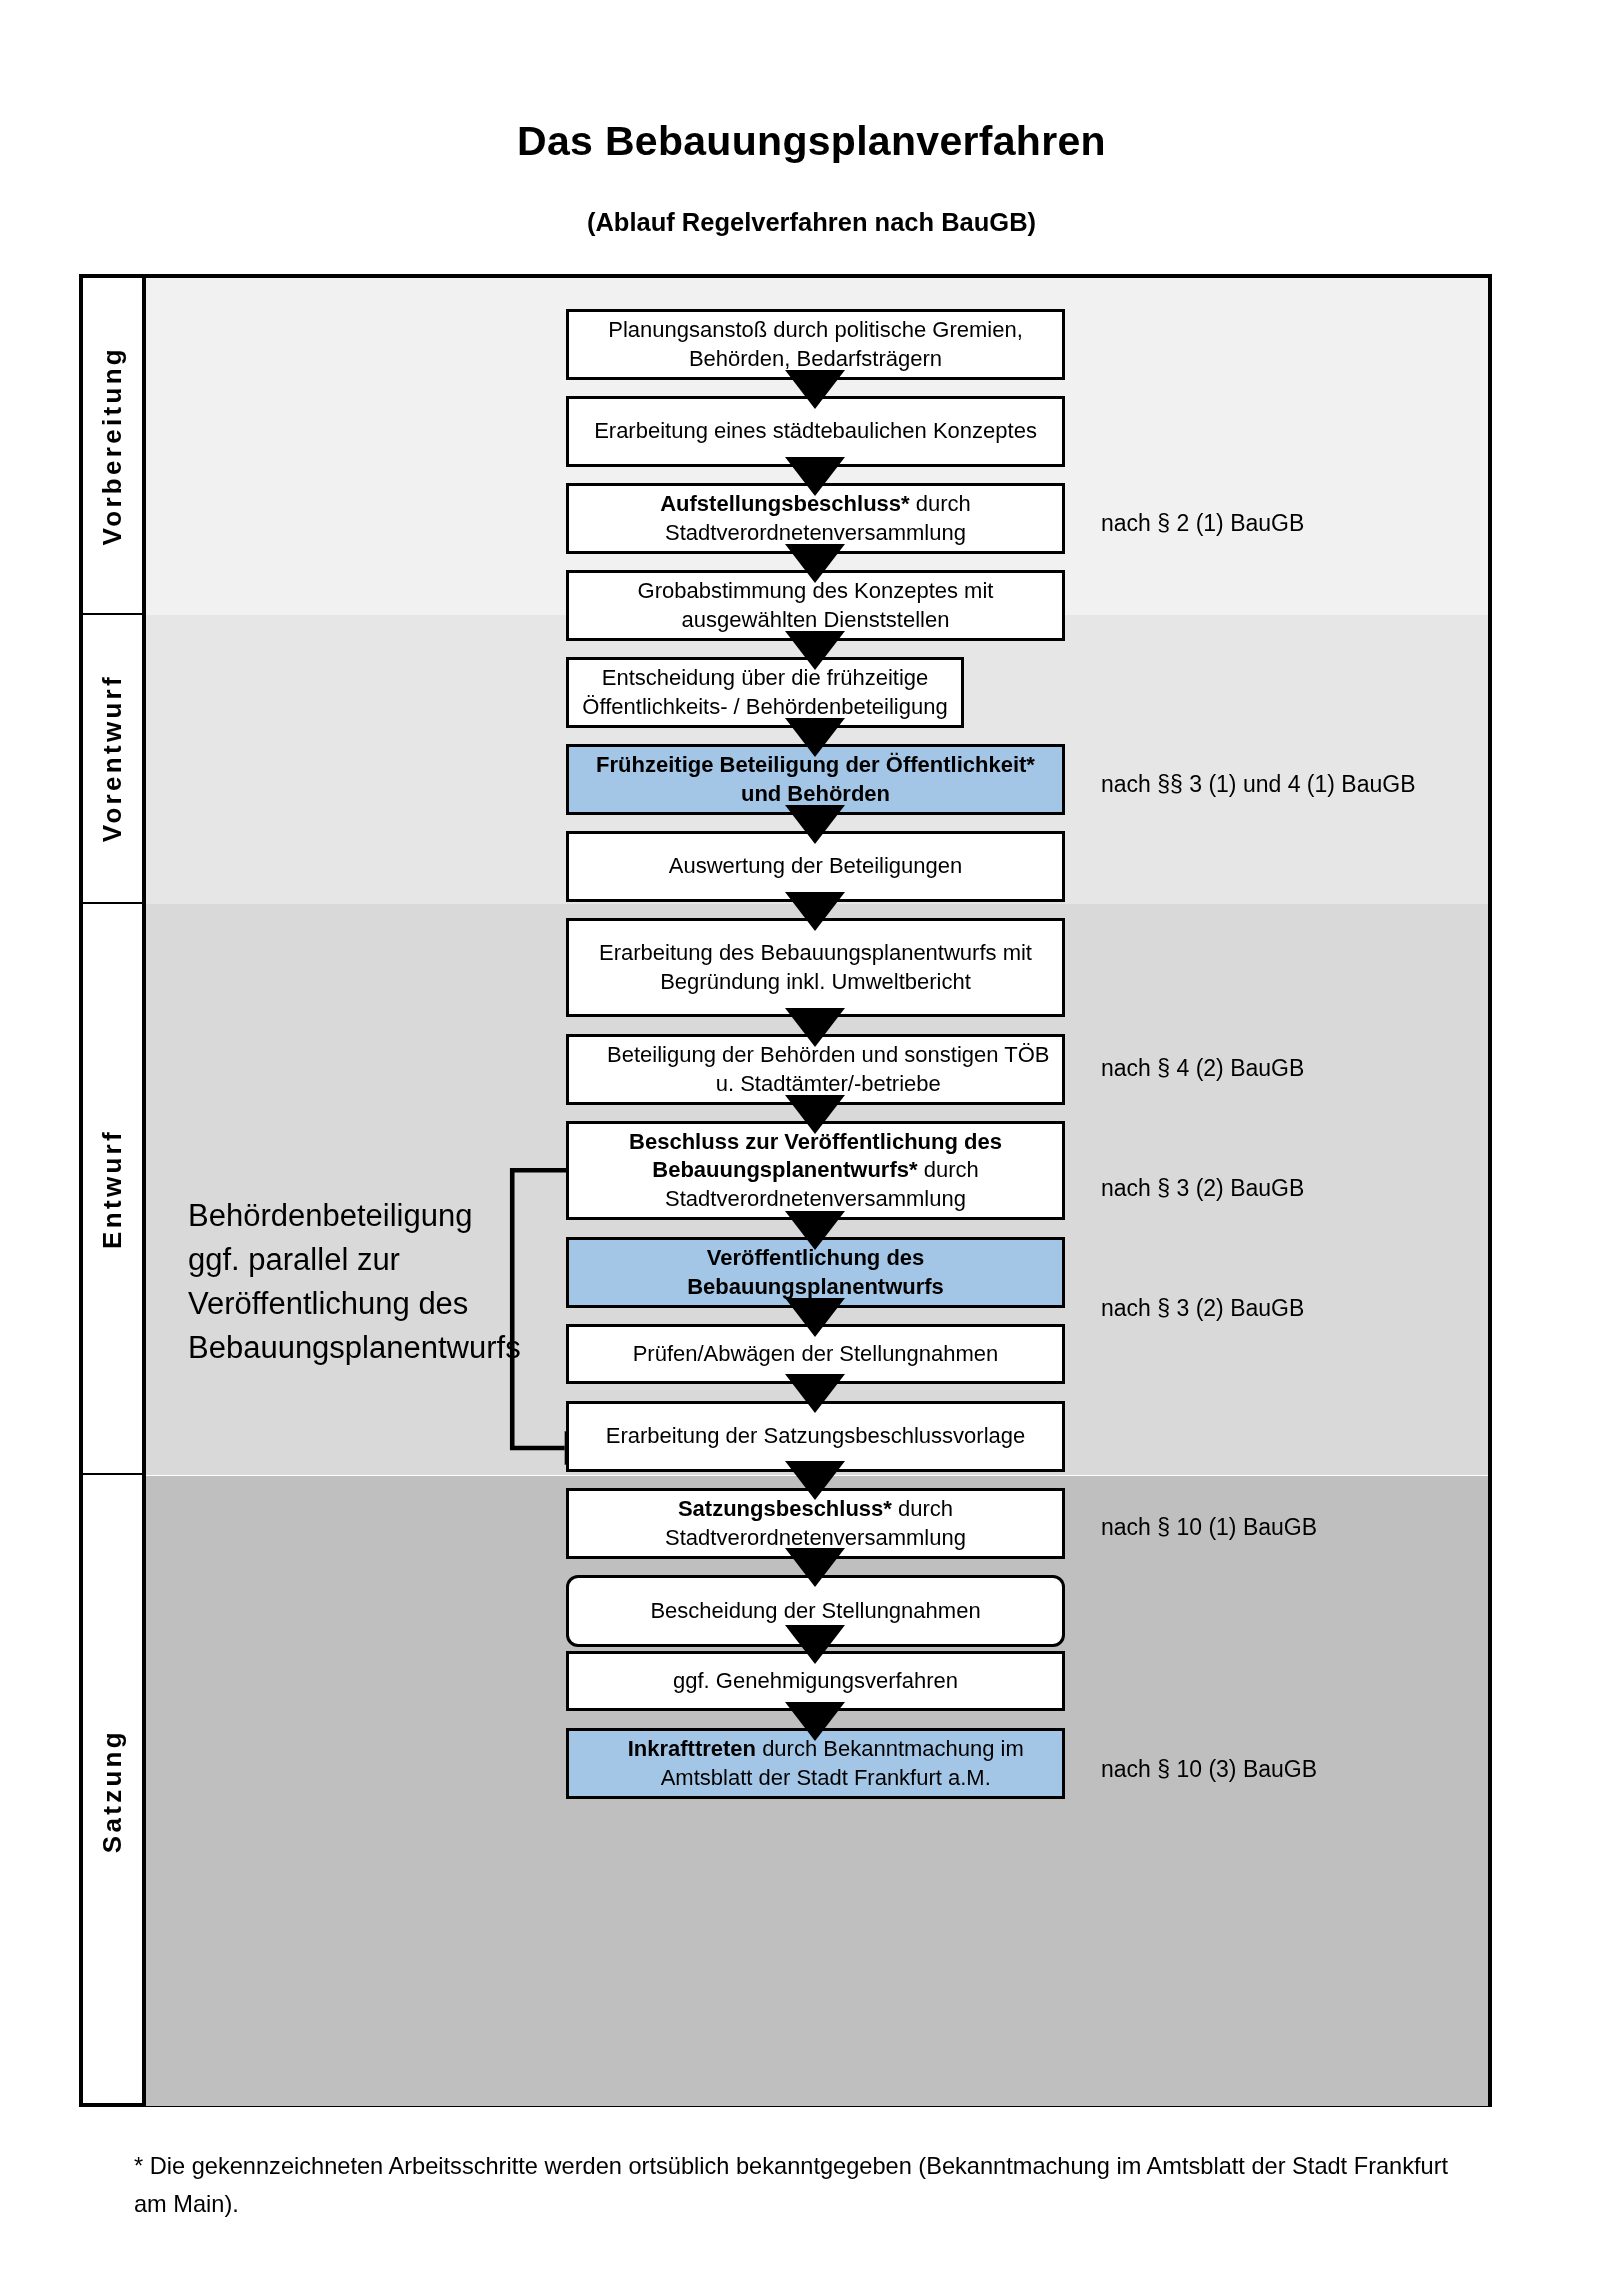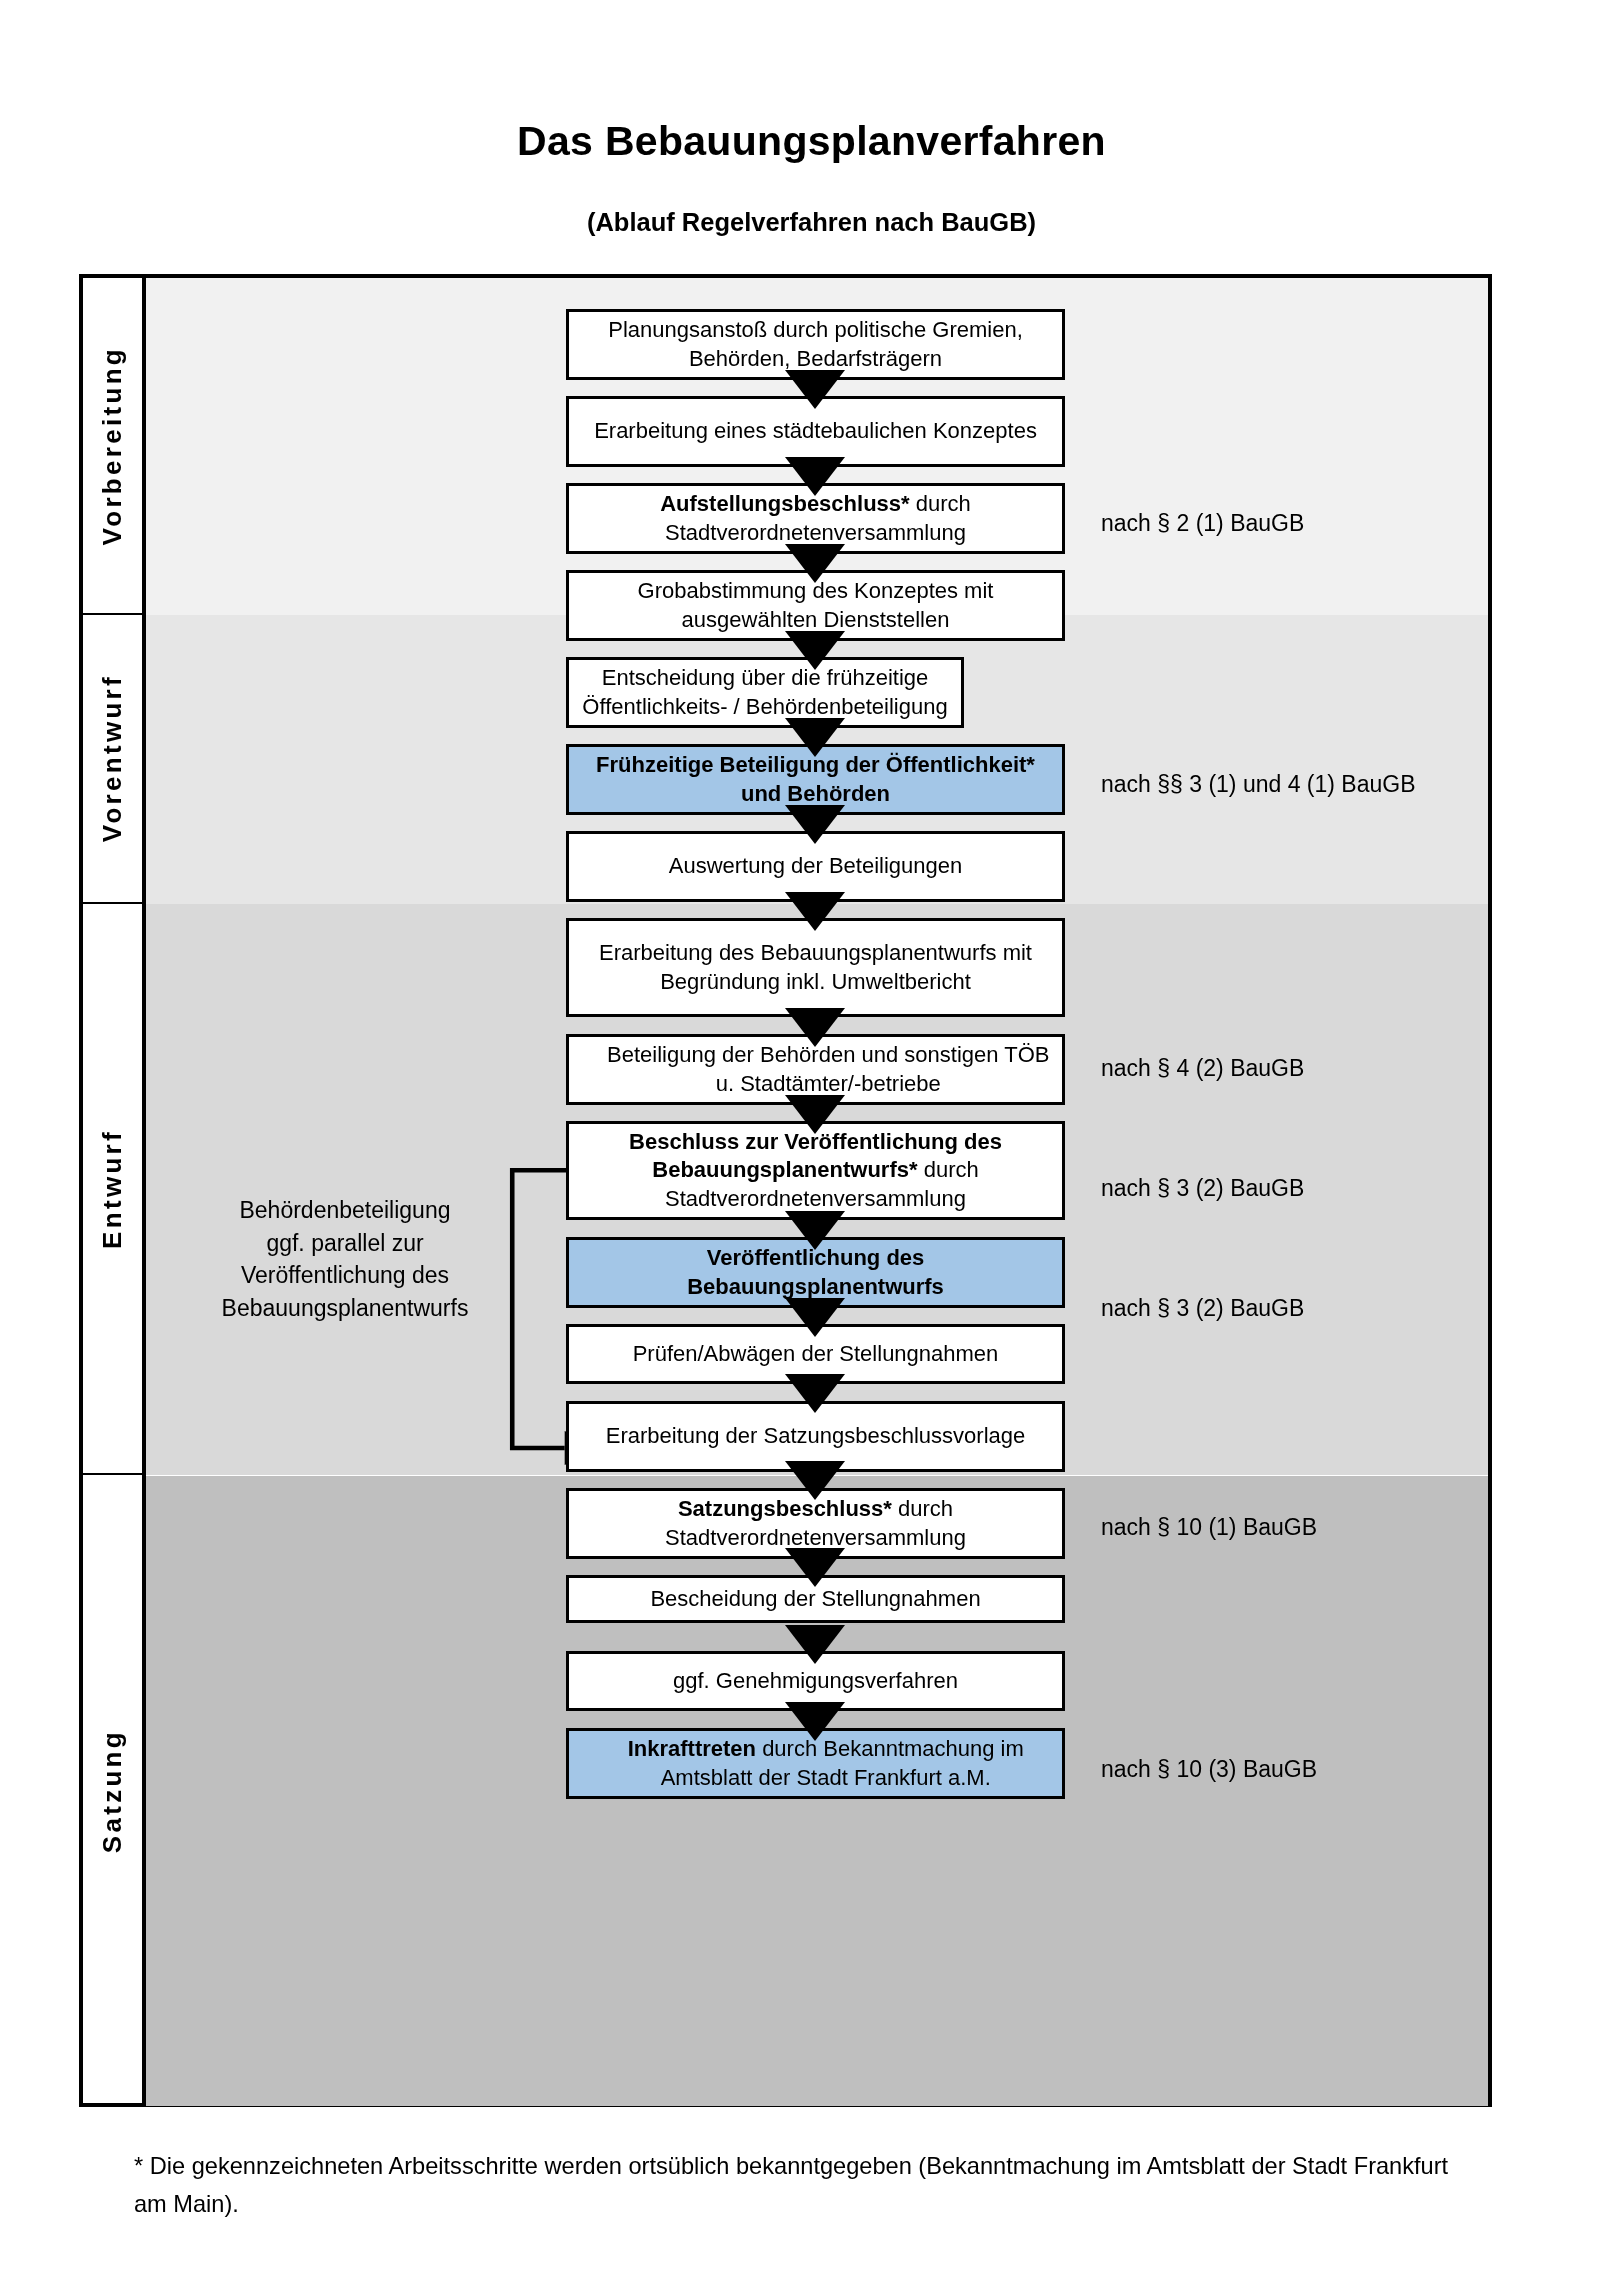--- a/index.html
+++ b/index.html
@@ -89,23 +89,22 @@
 
   .ann{
     position:absolute;
     font-size:23px;
     white-space:nowrap;
     z-index:3;
   }
 
   .sidenote{
     position:absolute;
-    font-size:23px;
+    font-size:31px;
     line-height:1.42;
-    text-align:center;
     z-index:3;
   }
 
   .loop{position:absolute;left:0;top:0;width:100%;height:100%;z-index:3;pointer-events:none;}
 
   .footnote{
     position:absolute;
     left:134px;top:2148px;width:1348px;
     font-size:23.6px;line-height:1.60;
   }
@@ -212,21 +211,21 @@
       <div class="node" style="left:483px;top:1123px;width:499px;height:71px;">
         <span class="t">Erarbeitung der Satzungsbeschlussvorlage</span>
       </div>
       <div class="arrow" style="left:702px;top:1183px;"></div>
 
       <div class="node" style="left:483px;top:1210px;width:499px;height:71px;">
         <span class="t"><b>Satzungsbeschluss*</b><span> durch Stadtverordnetenversammlung</span></span>
       </div>
       <div class="arrow" style="left:702px;top:1270px;"></div>
 
-      <div class="node" style="left:483px;top:1297px;width:499px;height:48px;">
+      <div class="node" style="left:483px;top:1297px;width:499px;height:72px;border-radius:12px;">
         <span class="t">Bescheidung der Stellungnahmen</span>
       </div>
       <div class="arrow" style="left:702px;top:1347px;"></div>
 
       <div class="node" style="left:483px;top:1373px;width:499px;height:60px;">
         <span class="t">ggf. Genehmigungsverfahren</span>
       </div>
       <div class="arrow" style="left:702px;top:1424px;"></div>
 
       <div class="node blue" style="left:483px;top:1450px;width:499px;height:71px;padding-left:27px;">

